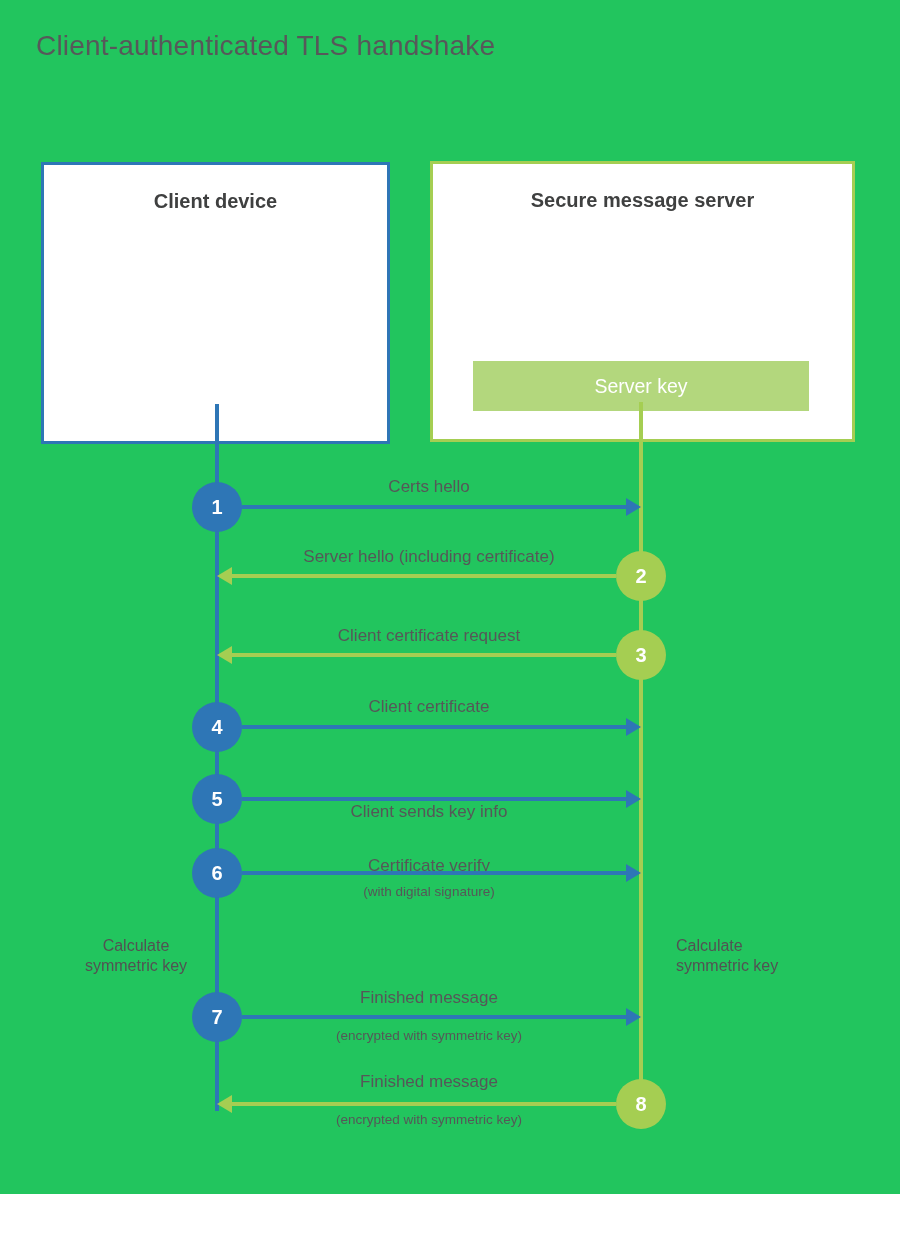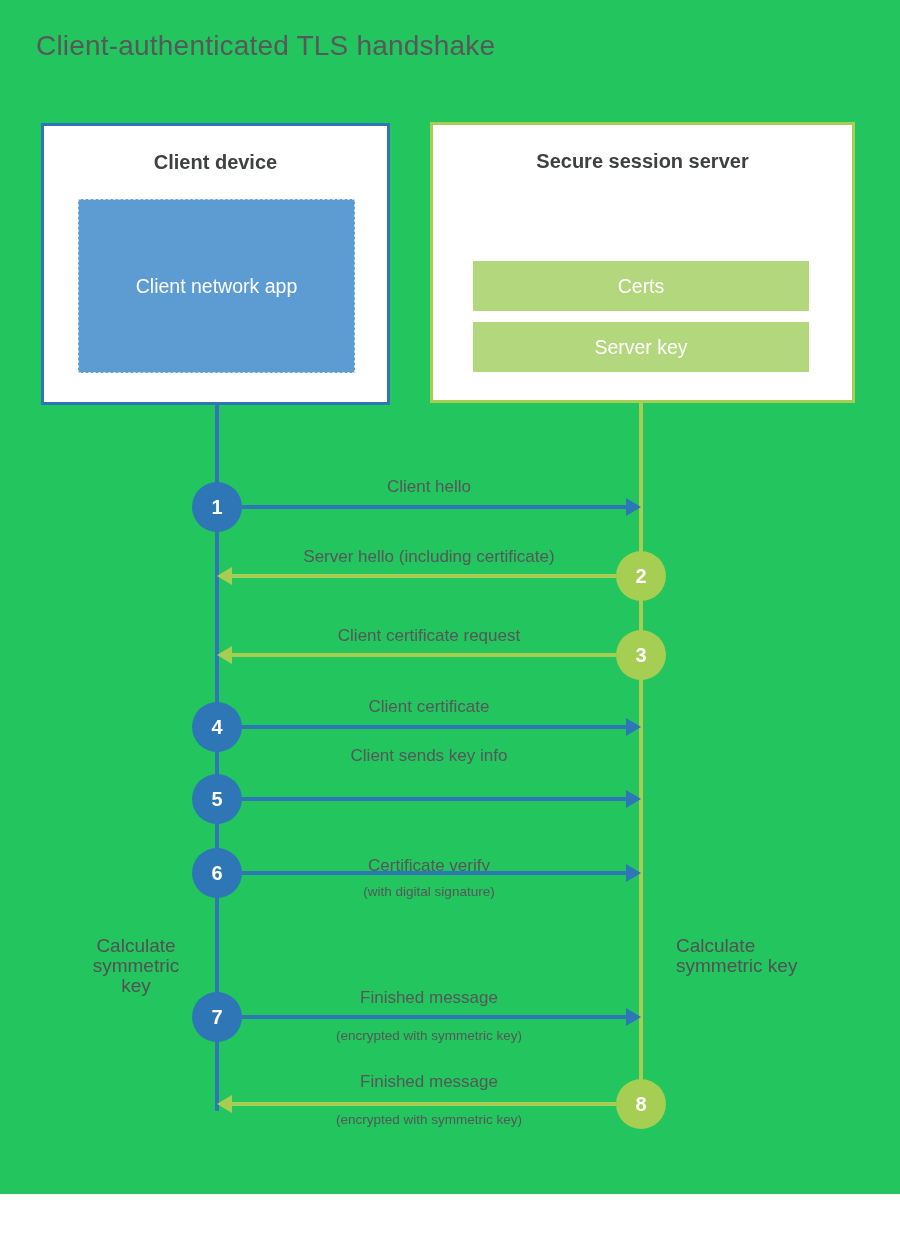--- a/index.html
+++ b/index.html
@@ -2,21 +2,21 @@
 <html><head>
 <meta charset="utf-8">
 <style>
   html,body { margin:0; padding:0; background:#ffffff; }
   body { font-family:"Liberation Sans","DejaVu Sans",sans-serif; }
   .canvas { position:relative; width:900px; height:1194px; background:#22c55e; overflow:hidden; }
 
   .title { position:absolute; left:36px; top:30px; font-size:28px; font-weight:400; color:#57585a; letter-spacing:0.2px; }
 
   
-  .actor-box { position:absolute; box-sizing:border-box; background:#fff; }
+  .actor-box { position:absolute; box-sizing:border-box; background:#fff;margin-top:39px; }
   .client-box { left:41px; top:123px; width:349px; height:282px; border:3px solid #2e76b6; }
   .server-box { left:430px; top:122px; width:425px; height:281px; border:3px solid #a5ce52; }
   .box-title { position:absolute; left:0; right:0; top:25px; text-align:center; font-size:20px; font-weight:700; color:#3f4040; }
 
   .app-box { position:absolute; left:34px; top:73px; width:277px; height:174px; background:#5d9bd3;
              border:1px dashed #c3daf0; box-sizing:border-box;
              display:flex; align-items:center; justify-content:center; }
   .app-box span { display:block; width:190px; text-align:center; color:#ffffff; font-size:19.5px; line-height:1.55; }
 
   .module-bar { position:absolute; left:40px; width:336px; height:50px; background:#b3d77d;
@@ -45,68 +45,64 @@
 
   
   .msg-label { position:absolute; left:242px; width:374px; text-align:center;
                font-size:17px; color:#565758; }
   .msg-sub { position:absolute; left:242px; width:374px; text-align:center;
              font-size:13.5px; color:#565758; }
 
   
   .note { position:absolute; color:#4a4a4b; }
   .note-decrypt { left:666px; top:763px; width:174px; font-size:14px; line-height:17.5px; text-align:left; }
-  .calc-note { top:936px; font-size:19px; line-height:20px; color:#525253; }
+  .calc-note { top:936px; font-size:16px; line-height:20px; color:#525253; }
   .calc-left { left:80px; width:112px; text-align:center; }
   .calc-right { left:676px; width:122px; text-align:left; }
 </style>
 </head>
 <body>
 
 <div class="canvas">
 
   <div class="title">Client-authenticated TLS handshake</div>
 
   <div class="actor-box client-box">
     <div class="box-title">Client device</div>
-    <div class="app-box">
-      <span>Client network app</span>
-    </div>
   </div>
 
   <div class="actor-box server-box">
-    <div class="box-title">Secure session server</div>
-    <div class="module-bar" style="top:136px;">Certs</div>
+    <div class="box-title">Secure message server</div>
     <div class="module-bar" style="top:197px;">Server key</div>
   </div>
 
   <div class="lifeline blue"></div>
   <div class="lifeline green"></div>
 
-  <div class="msg-label" style="top:477px;">Client hello</div>
+  <div class="msg-label" style="top:477px;">Certs hello</div>
   <div class="arrow-line blue" style="left:242px; top:505px; width:385px;"></div>
   <div class="arrow-head right" style="left:626px; top:498px;"></div>
   <div class="circle blue" style="left:192px; top:482px;">1</div>
 
   <div class="msg-label" style="top:547px;">Server hello (including certificate)</div>
   <div class="arrow-line green" style="left:231px; top:574px; width:385px;"></div>
   <div class="arrow-head left" style="left:217px; top:567px;"></div>
   <div class="circle green" style="left:616px; top:551px;">2</div>
 
   <div class="msg-label" style="top:626px;">Client certificate request</div>
   <div class="arrow-line green" style="left:231px; top:653px; width:385px;"></div>
   <div class="arrow-head left" style="left:217px; top:646px;"></div>
   <div class="circle green" style="left:616px; top:630px;">3</div>
 
   <div class="msg-label" style="top:697px;">Client certificate</div>
   <div class="arrow-line blue" style="left:242px; top:725px; width:385px;"></div>
   <div class="arrow-head right" style="left:626px; top:718px;"></div>
   <div class="circle blue" style="left:192px; top:702px;">4</div>
 
-  <div class="msg-label" style="top:746px;">Client sends key info</div>
+  <div class="msg-label" style="top:802px;">Client sends key info</div>
   <div class="arrow-line blue" style="left:242px; top:797px; width:385px;"></div>
   <div class="arrow-head right" style="left:626px; top:790px;"></div>
   <div class="circle blue" style="left:192px; top:774px;">5</div>
 
   <div class="msg-label" style="top:856px;">Certificate verify</div>
   <div class="arrow-line blue" style="left:242px; top:871px; width:385px;"></div>
   <div class="arrow-head right" style="left:626px; top:864px;"></div>
   <div class="circle blue" style="left:192px; top:848px;">6</div>
   <div class="msg-sub" style="top:884px;">(with digital signature)</div>
 

